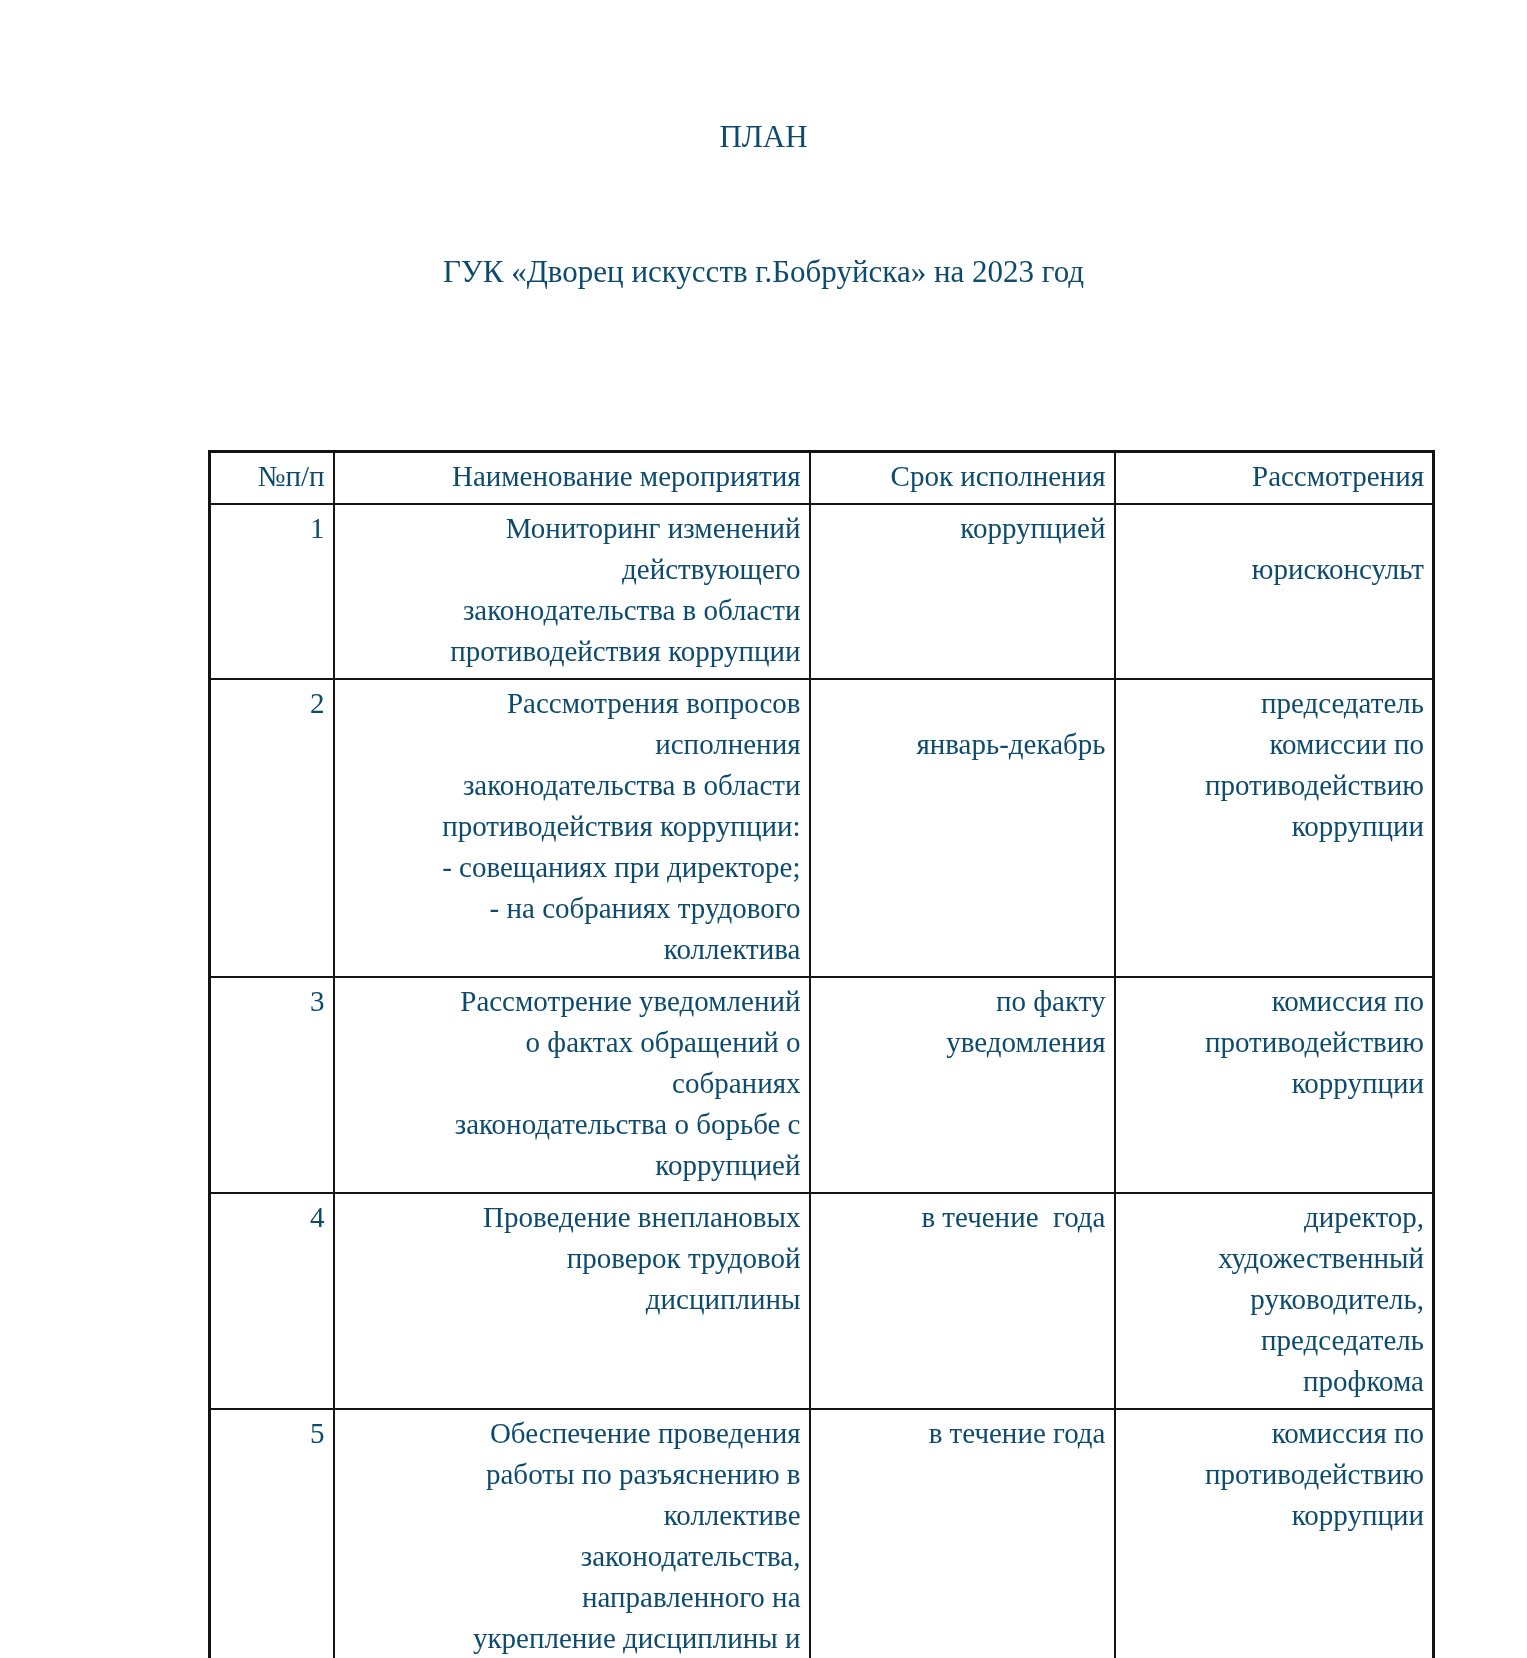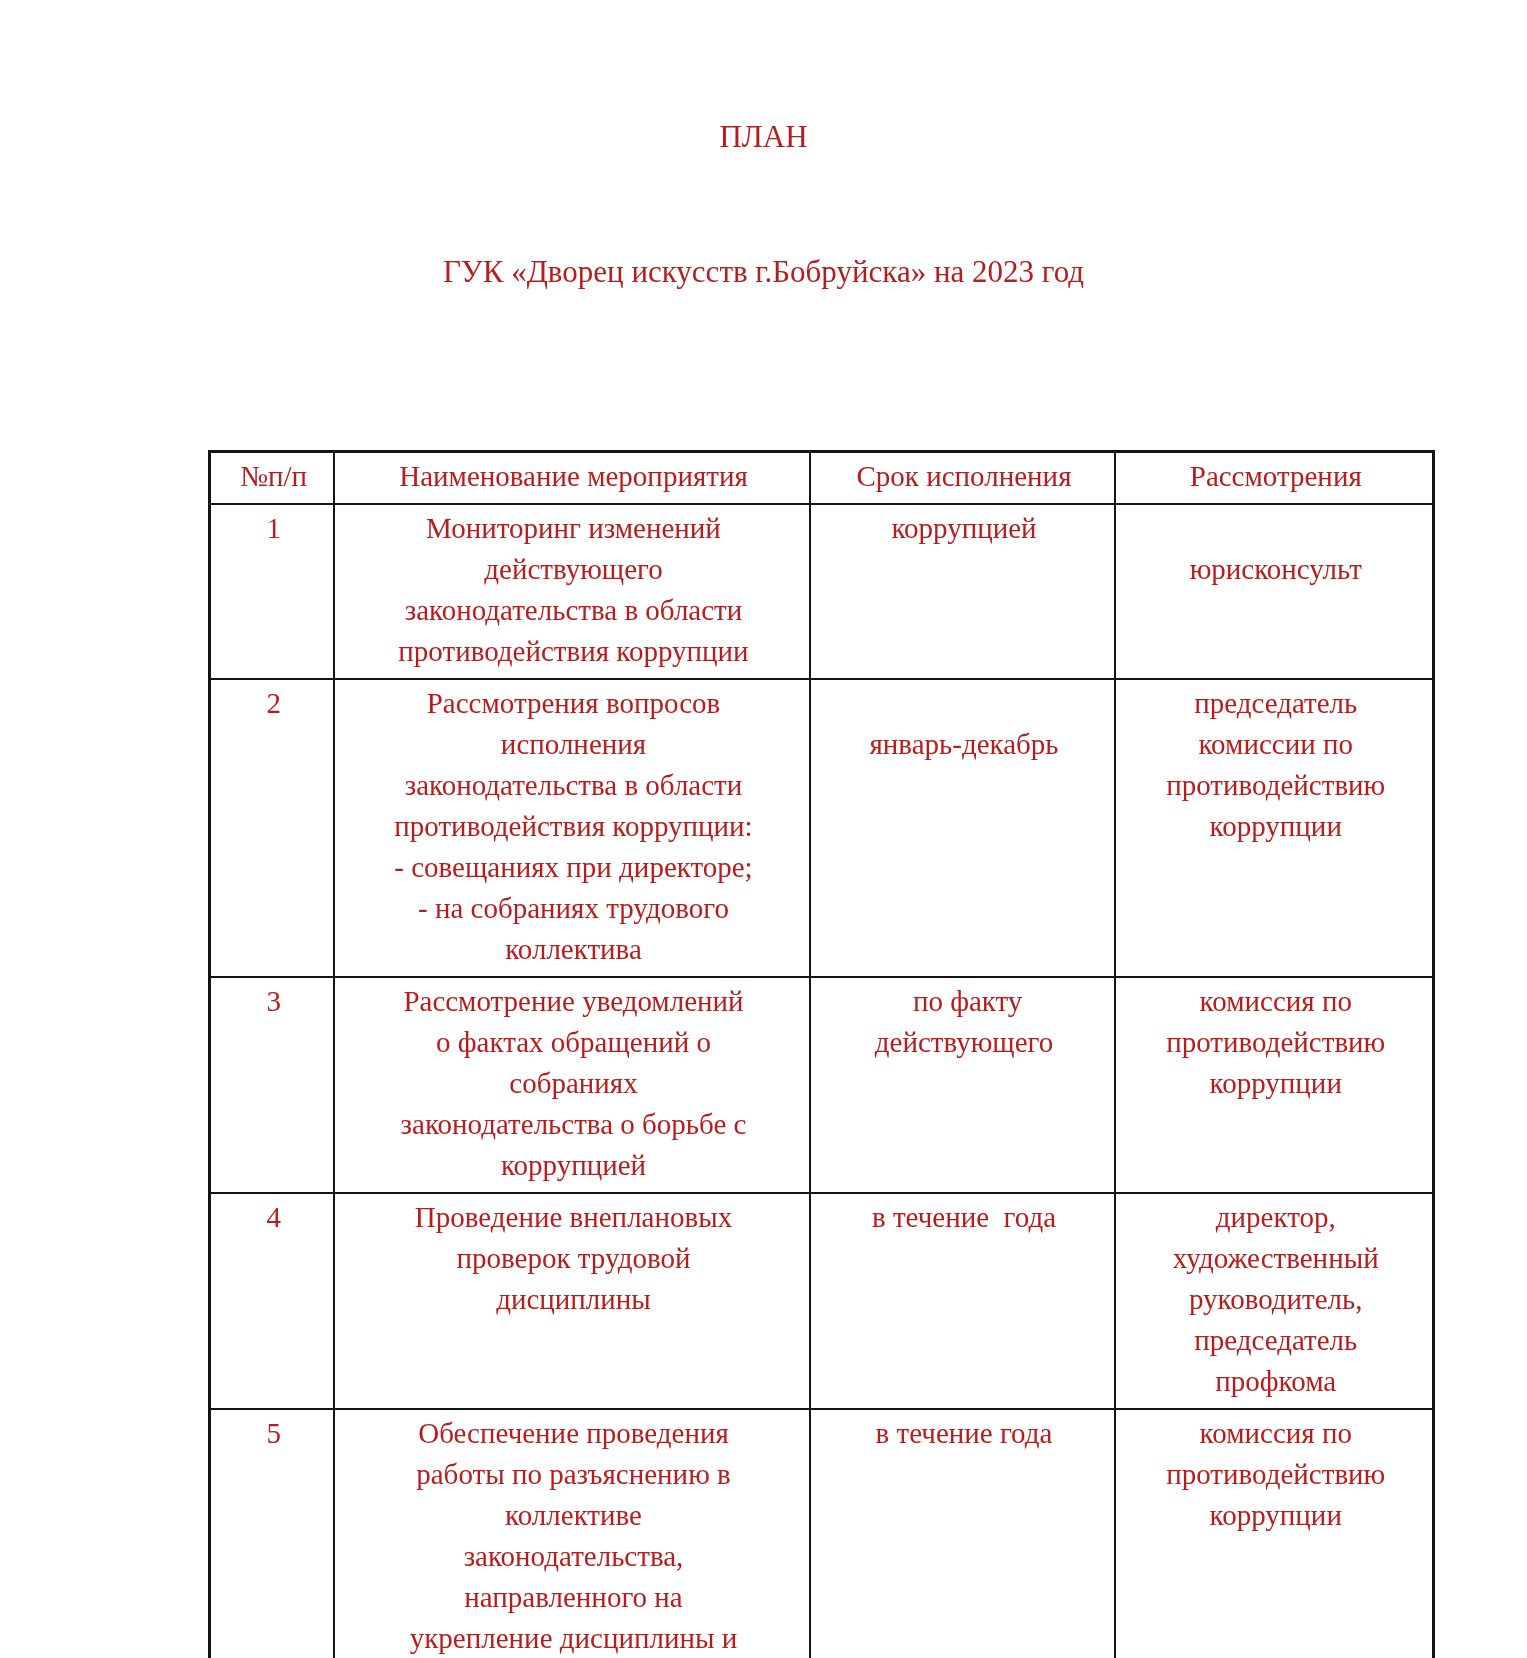--- a/index.html
+++ b/index.html
@@ -6,21 +6,21 @@
     margin: 0;
     padding: 0;
     background: #ffffff;
   }
   .page {
     position: relative;
     width: 1527px;
     height: 1658px;
     background: #ffffff;
     font-family: "Liberation Serif", "DejaVu Serif", serif;
-    color: #b91c1c;
+    color: #0c4a6e;
     overflow: hidden;
     border-radius: 13px;
   }
   .title-block {
     padding-top: 24px;
     text-align: center;
     font-size: 31px;
     line-height: 45px;
     white-space: pre-wrap;
   }
@@ -32,21 +32,21 @@
     table-layout: fixed;
     margin-left: 208px;
     margin-top: 66px;
     width: 1224px;
     border: 3px solid #141414;
   }
   .plan-table th,
   .plan-table td {
     border: 2px solid #141414;
     vertical-align: top;
-    text-align: center;
+    text-align: right;
     font-weight: normal;
     font-size: 29px;
     line-height: 41px;
     padding: 3px 8px 6px 12px;
     white-space: pre-wrap;
     word-wrap: break-word;
   }
   .plan-table thead th {
     height: 41px;
     overflow: hidden;
@@ -109,21 +109,21 @@
 коррупции</td>
       </tr>
       <tr>
         <td>3</td>
         <td>Рассмотрение уведомлений
 о фактах обращений о
 собраниях
 законодательства о борьбе с
 коррупцией</td>
         <td> по факту
-действующего</td>
+уведомления</td>
         <td>комиссия по
 противодействию
 коррупции</td>
       </tr>
       <tr>
         <td>4</td>
         <td>Проведение внеплановых
 проверок трудовой
 дисциплины</td>
         <td>в течение  года</td>

